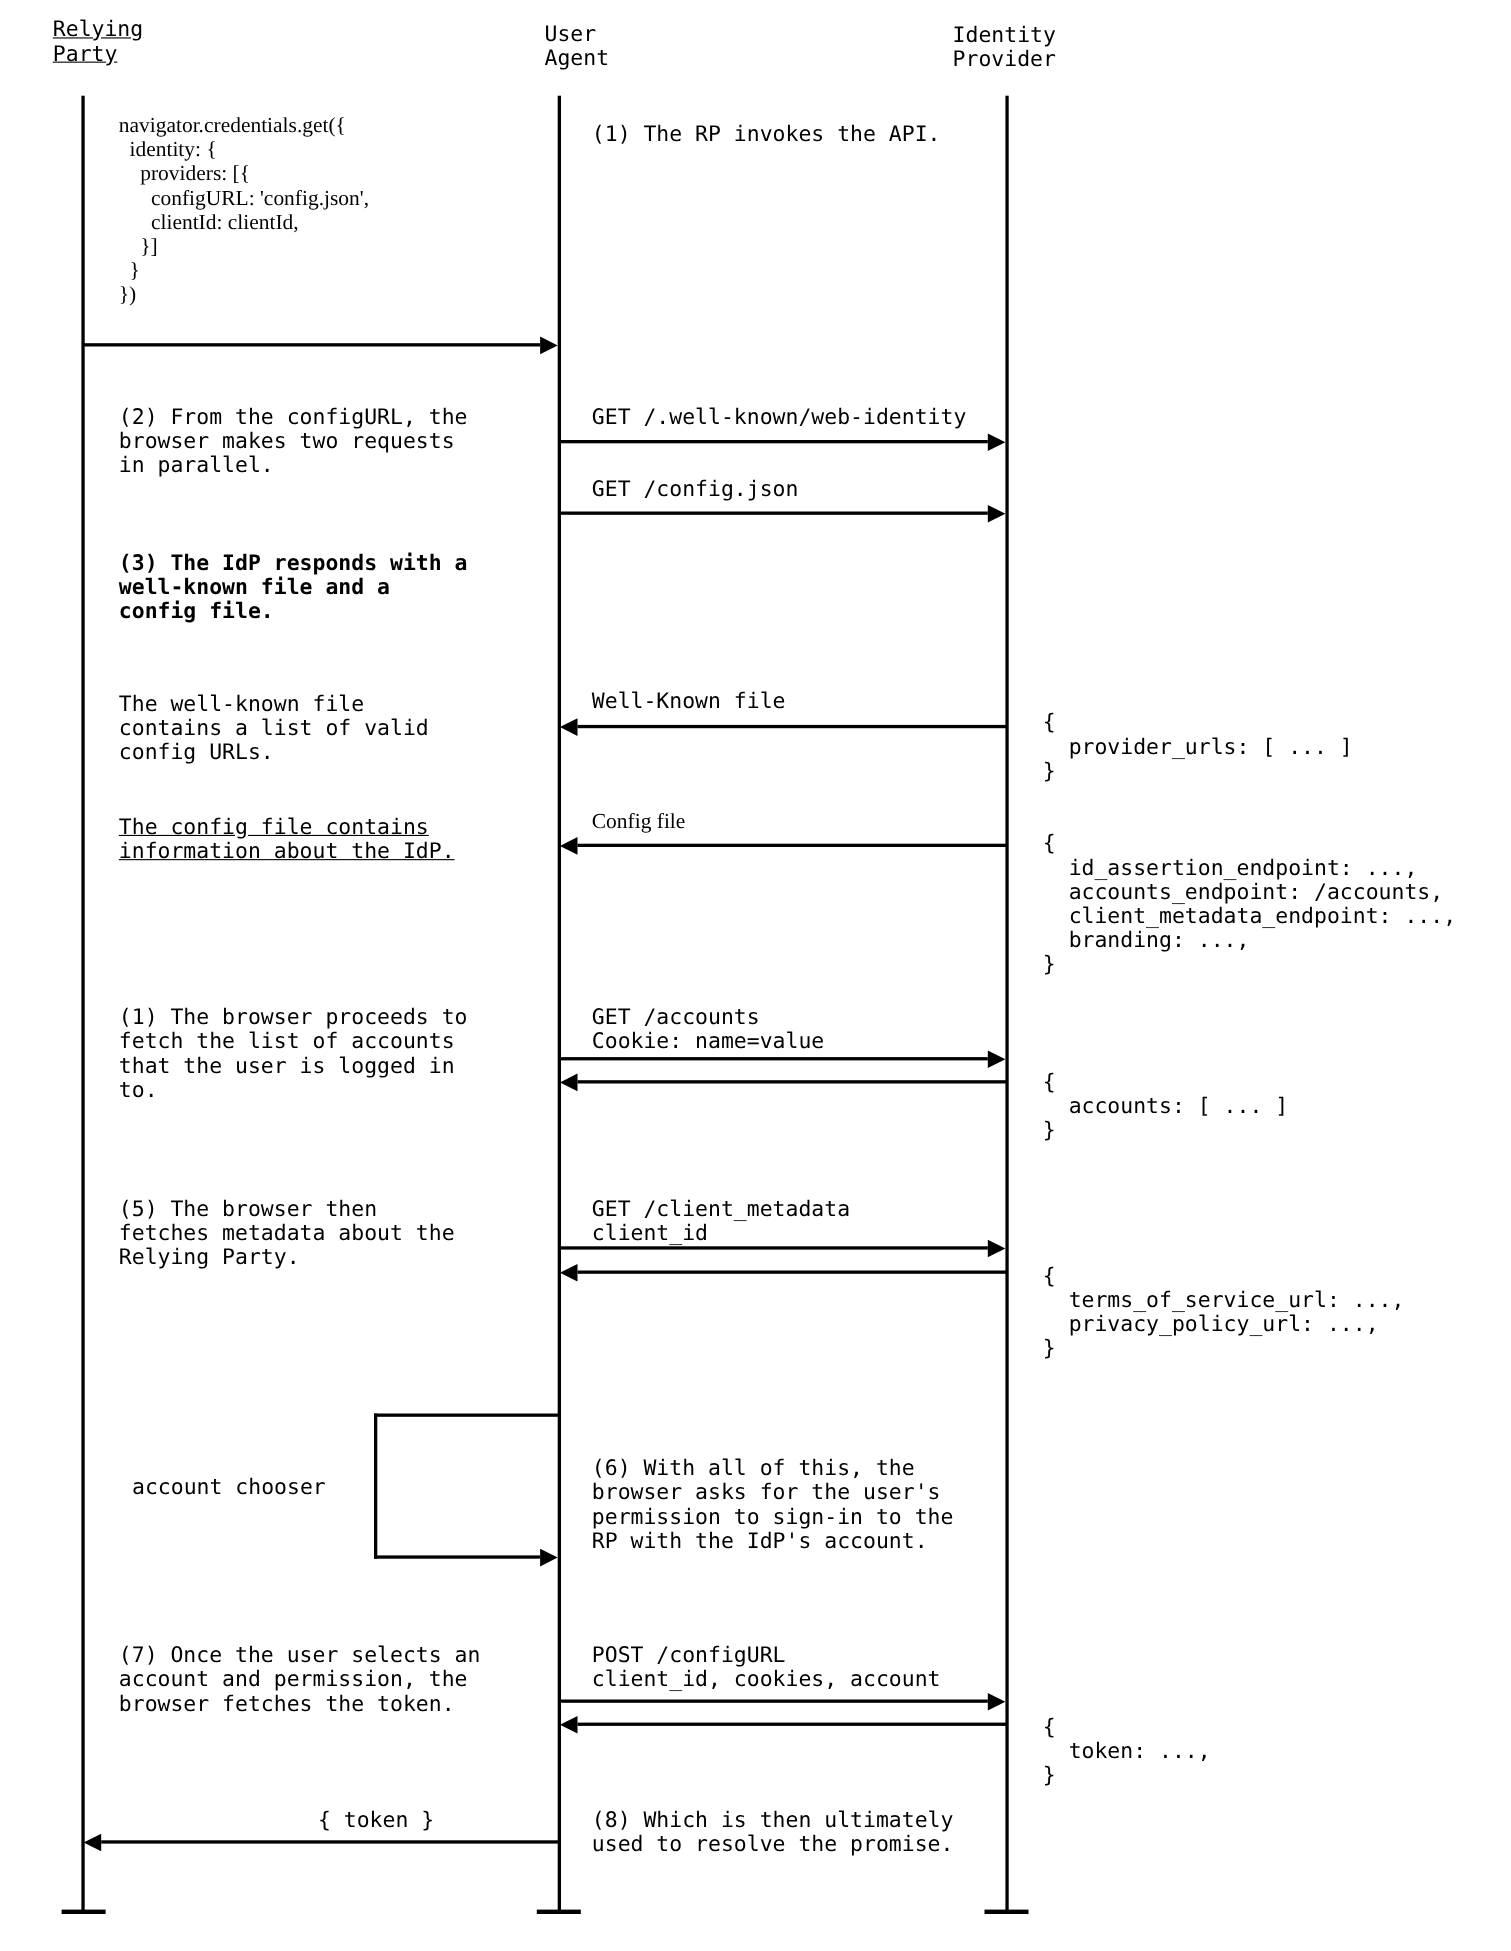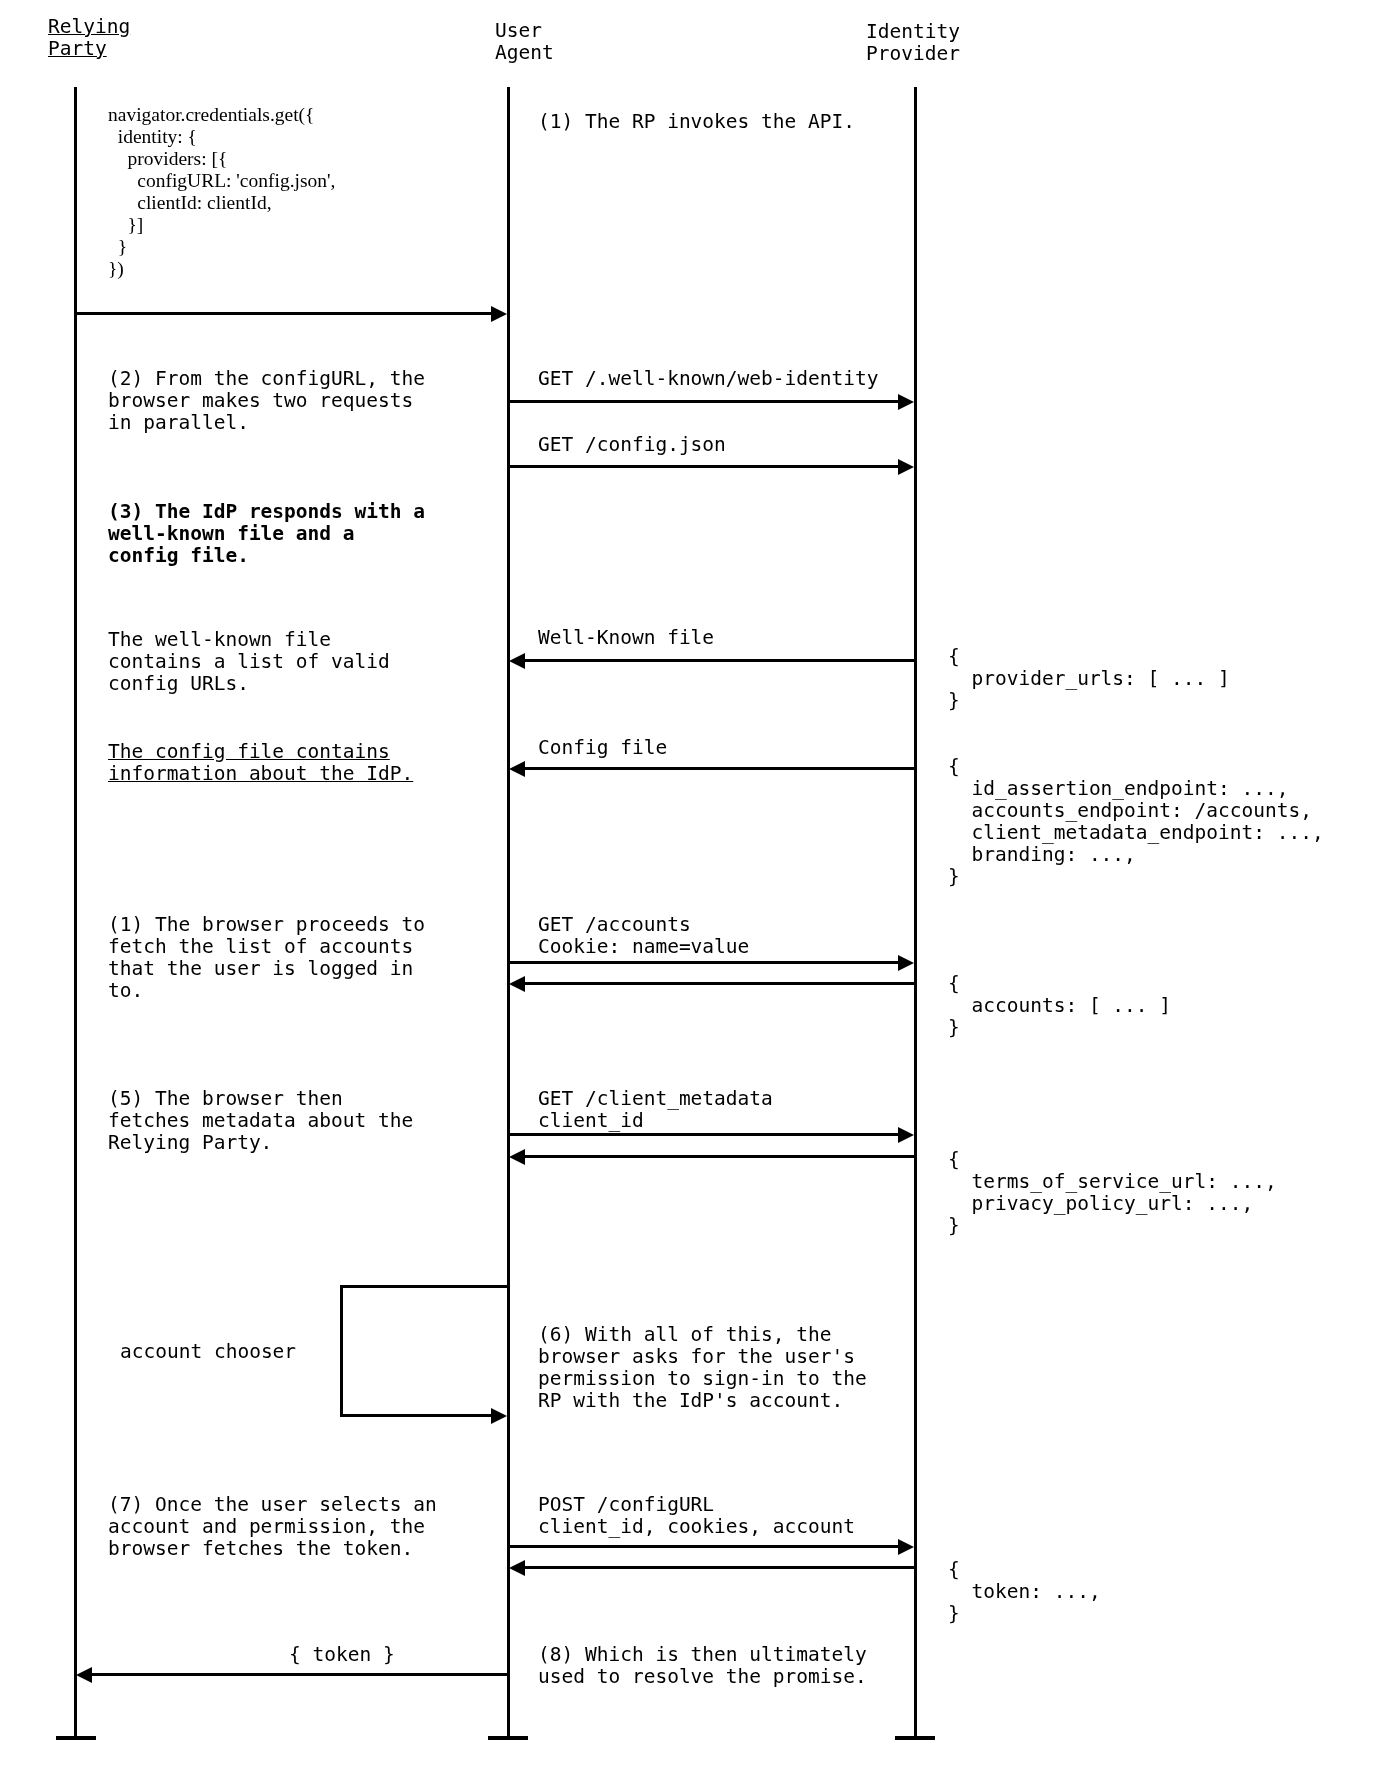--- a/index.html
+++ b/index.html
@@ -87,21 +87,21 @@
 contains a list of valid
 config URLs.</pre>
   <pre class="txt" style="left:538px; top:627px;">Well-Known file</pre>
   <div class="arrow left" style="left:525px; top:659px; width:390px;"></div>
   <pre class="txt" style="left:948px; top:646px;">{
   provider_urls: [ ... ]
 }</pre>
 
   <pre class="txt" style="left:108px; top:741px;text-decoration:underline;">The config file contains
 information about the IdP.</pre>
-  <pre class="txt" style="left:538px; top:737px;">Config file</pre>
+  <pre class="txt" style="left:538px; top:737px;font-family:Liberation Serif, serif;">Config file</pre>
   <div class="arrow left" style="left:525px; top:767px; width:390px;"></div>
   <pre class="txt" style="left:948px; top:756px;">{
   id_assertion_endpoint: ...,
   accounts_endpoint: /accounts,
   client_metadata_endpoint: ...,
   branding: ...,
 }</pre>
 
   <pre class="txt" style="left:108px; top:914px;">(1) The browser proceeds to
 fetch the list of accounts

